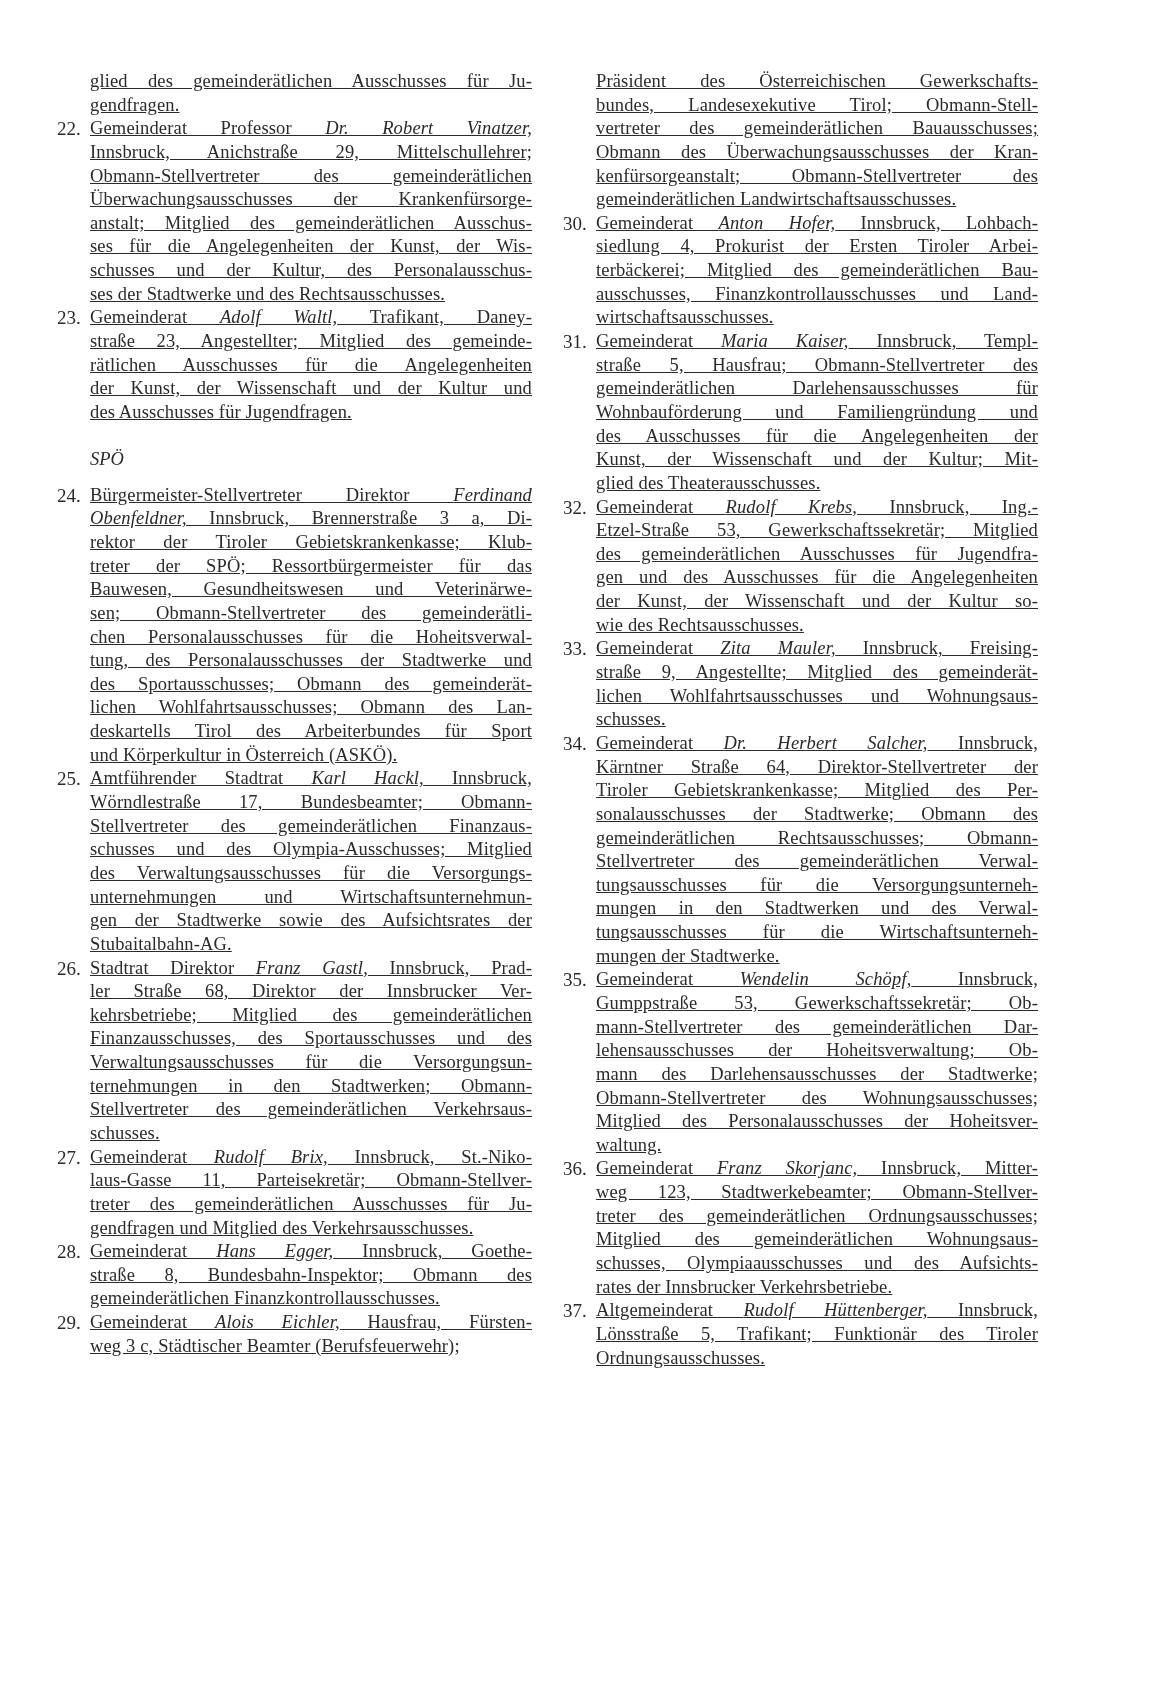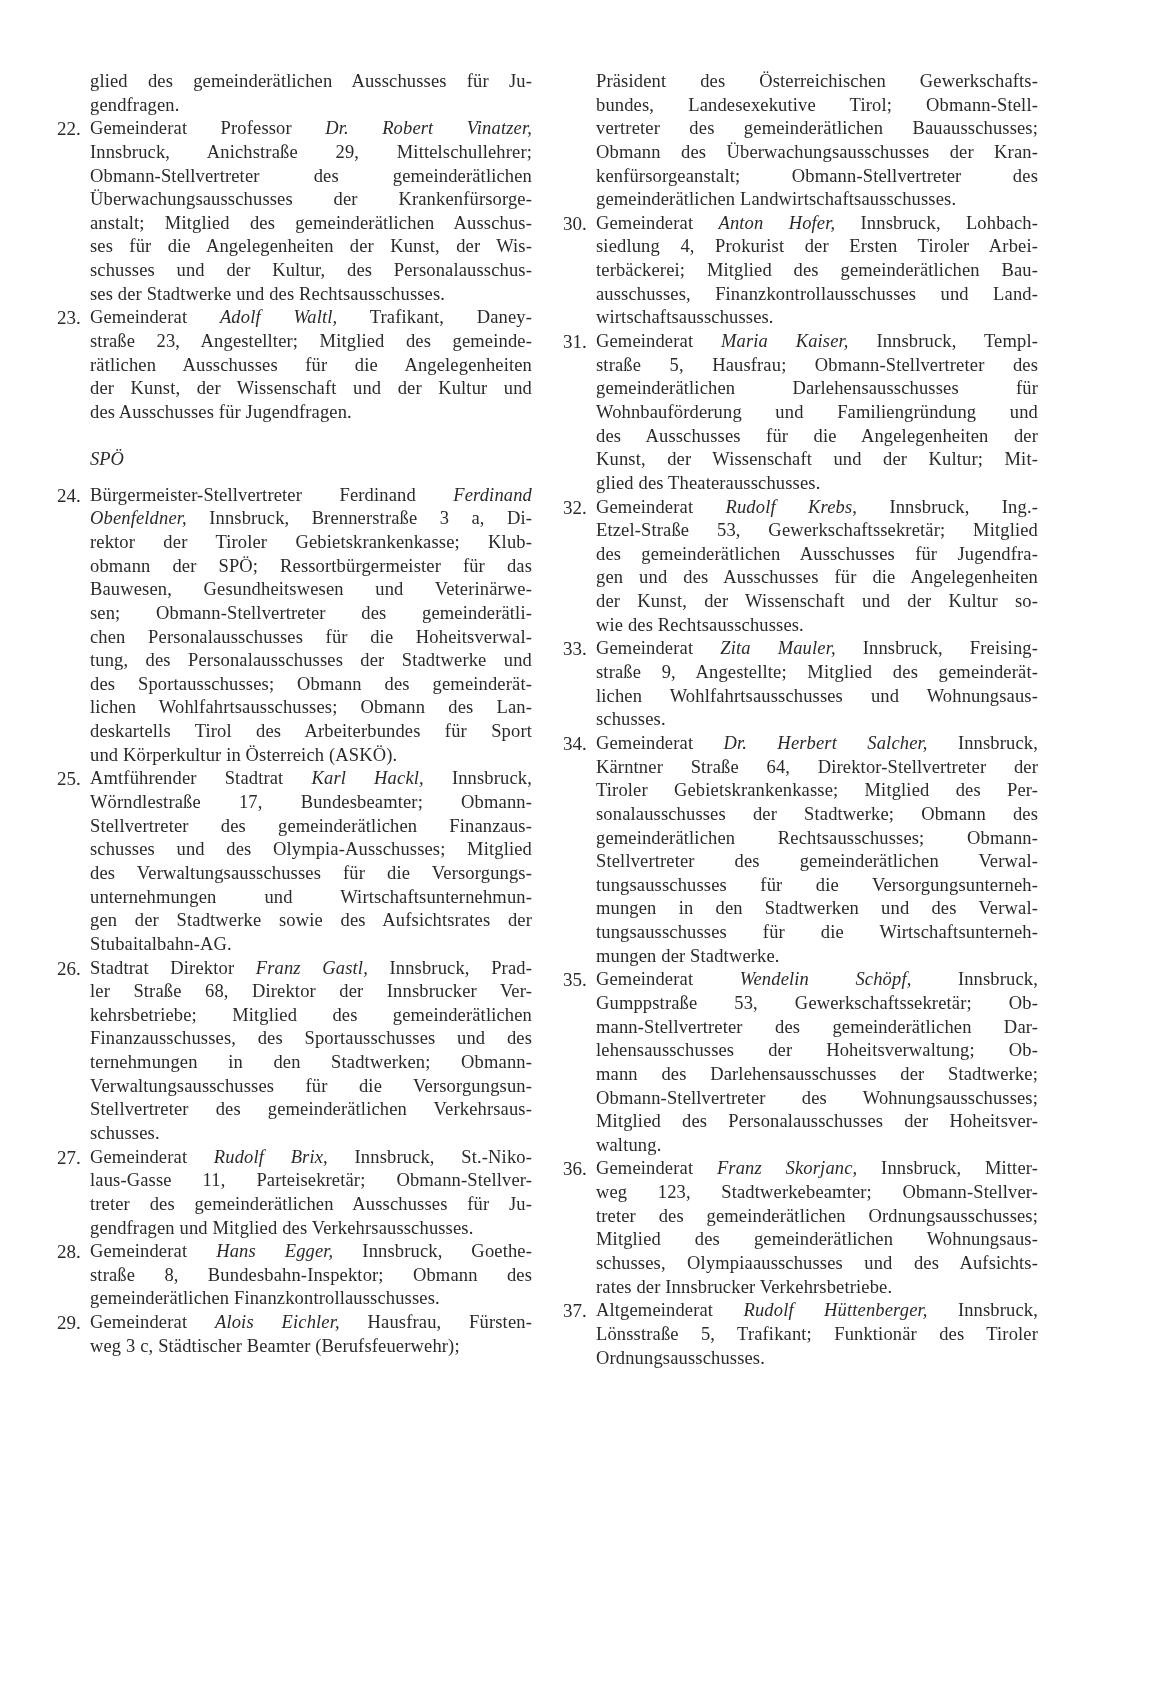--- a/index.html
+++ b/index.html
@@ -3,21 +3,21 @@
 <meta charset="utf-8">
 <style>
   html, body { margin: 0; padding: 0; }
   body {
     width: 1173px; height: 1708px; background: #ffffff; position: relative; overflow: hidden;
     font-family: "Liberation Serif", "DejaVu Serif", serif; color: #2a2a2a;
   }
   .col { position: absolute; top: 70px; width: 475px; }
   .col.left { left: 57px; }
   .col.right { left: 563px; }
-  .entry { position: relative; padding-left: 33px; }
+  .entry { position: relative; padding-left: 33px; text-decoration: underline; }
   .num { position: absolute; left: 0; top: 0; font-size: 19px; line-height: 23.65px; }
   .line {
     display: block; font-size: 18.5px; line-height: 23.65px; height: 23.65px;
     text-align: justify; text-align-last: justify; white-space: nowrap; overflow: visible;
     letter-spacing: 0.15px;
   }
   .line.last { text-align-last: left; }
   .line span.it { font-style: italic; margin-top: 17px; }
   .heading {
     font-style: italic; font-size: 18.5px; line-height: 23.65px; height: 23.65px;
@@ -50,24 +50,24 @@
         <span class="line"><span>straße 23, Angestellter; Mitglied des gemeinde-</span></span>
         <span class="line"><span>rätlichen Ausschusses für die Angelegenheiten</span></span>
         <span class="line"><span>der Kunst, der Wissenschaft und der Kultur und</span></span>
         <span class="line last"><span>des Ausschusses für Jugendfragen.</span></span>
       </div>
     </div>
   <div class="heading">SPÖ</div>
   <div id="left-after">
       <div class="entry">
         <span class="num">24.</span>
-        <span class="line"><span>Bürgermeister-Stellvertreter Ferdinand </span><span class="it">Ferdinand</span></span>
+        <span class="line"><span>Bürgermeister-Stellvertreter Direktor </span><span class="it">Ferdinand</span></span>
         <span class="line"><span class="it">Obenfeldner,</span><span> Innsbruck, Brennerstraße 3 a, Di-</span></span>
         <span class="line"><span>rektor der Tiroler Gebietskrankenkasse; Klub-</span></span>
-        <span class="line"><span>obmann der SPÖ; Ressortbürgermeister für das</span></span>
+        <span class="line"><span>treter der SPÖ; Ressortbürgermeister für das</span></span>
         <span class="line"><span>Bauwesen, Gesundheitswesen und Veterinärwe-</span></span>
         <span class="line"><span>sen; Obmann-Stellvertreter des gemeinderätli-</span></span>
         <span class="line"><span>chen Personalausschusses für die Hoheitsverwal-</span></span>
         <span class="line"><span>tung, des Personalausschusses der Stadtwerke und</span></span>
         <span class="line"><span>des Sportausschusses; Obmann des gemeinderät-</span></span>
         <span class="line"><span>lichen Wohlfahrtsausschusses; Obmann des Lan-</span></span>
         <span class="line"><span>deskartells Tirol des Arbeiterbundes für Sport</span></span>
         <span class="line last"><span>und Körperkultur in Österreich (ASKÖ).</span></span>
       </div>
       <div class="entry">
@@ -80,22 +80,22 @@
         <span class="line"><span>unternehmungen und Wirtschaftsunternehmun-</span></span>
         <span class="line"><span>gen der Stadtwerke sowie des Aufsichtsrates der</span></span>
         <span class="line last"><span>Stubaitalbahn-AG.</span></span>
       </div>
       <div class="entry">
         <span class="num">26.</span>
         <span class="line"><span>Stadtrat Direktor </span><span class="it">Franz Gastl,</span><span> Innsbruck, Prad-</span></span>
         <span class="line"><span>ler Straße 68, Direktor der Innsbrucker Ver-</span></span>
         <span class="line"><span>kehrsbetriebe; Mitglied des gemeinderätlichen</span></span>
         <span class="line"><span>Finanzausschusses, des Sportausschusses und des</span></span>
+        <span class="line"><span>Verwaltungsausschusses für die Versorgungsun-</span></span>
         <span class="line"><span>ternehmungen in den Stadtwerken; Obmann-</span></span>
-        <span class="line"><span>Verwaltungsausschusses für die Versorgungsun-</span></span>
         <span class="line"><span>Stellvertreter des gemeinderätlichen Verkehrsaus-</span></span>
         <span class="line last"><span>schusses.</span></span>
       </div>
       <div class="entry">
         <span class="num">27.</span>
         <span class="line"><span>Gemeinderat </span><span class="it">Rudolf Brix,</span><span> Innsbruck, St.-Niko-</span></span>
         <span class="line"><span>laus-Gasse 11, Parteisekretär; Obmann-Stellver-</span></span>
         <span class="line"><span>treter des gemeinderätlichen Ausschusses für Ju-</span></span>
         <span class="line last"><span>gendfragen und Mitglied des Verkehrsausschusses.</span></span>
       </div>

